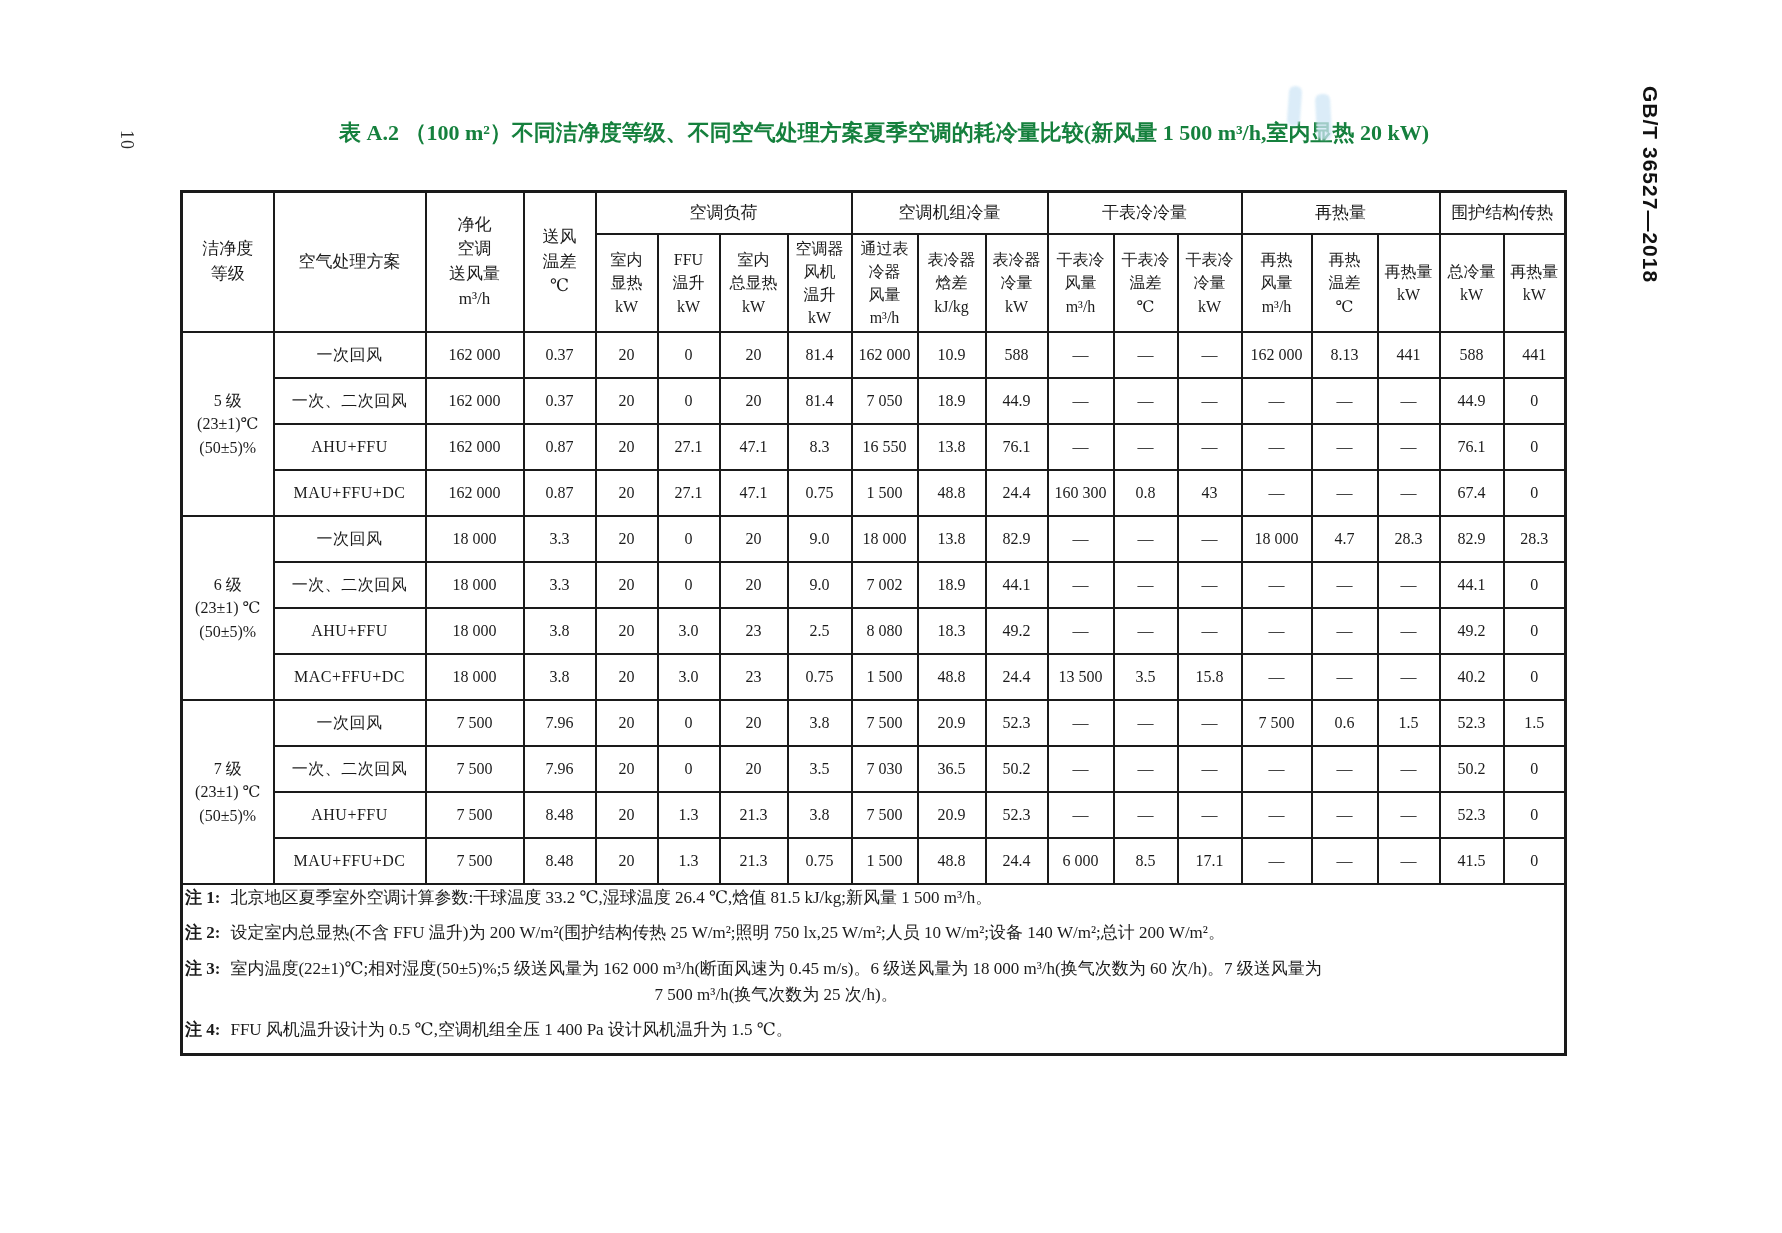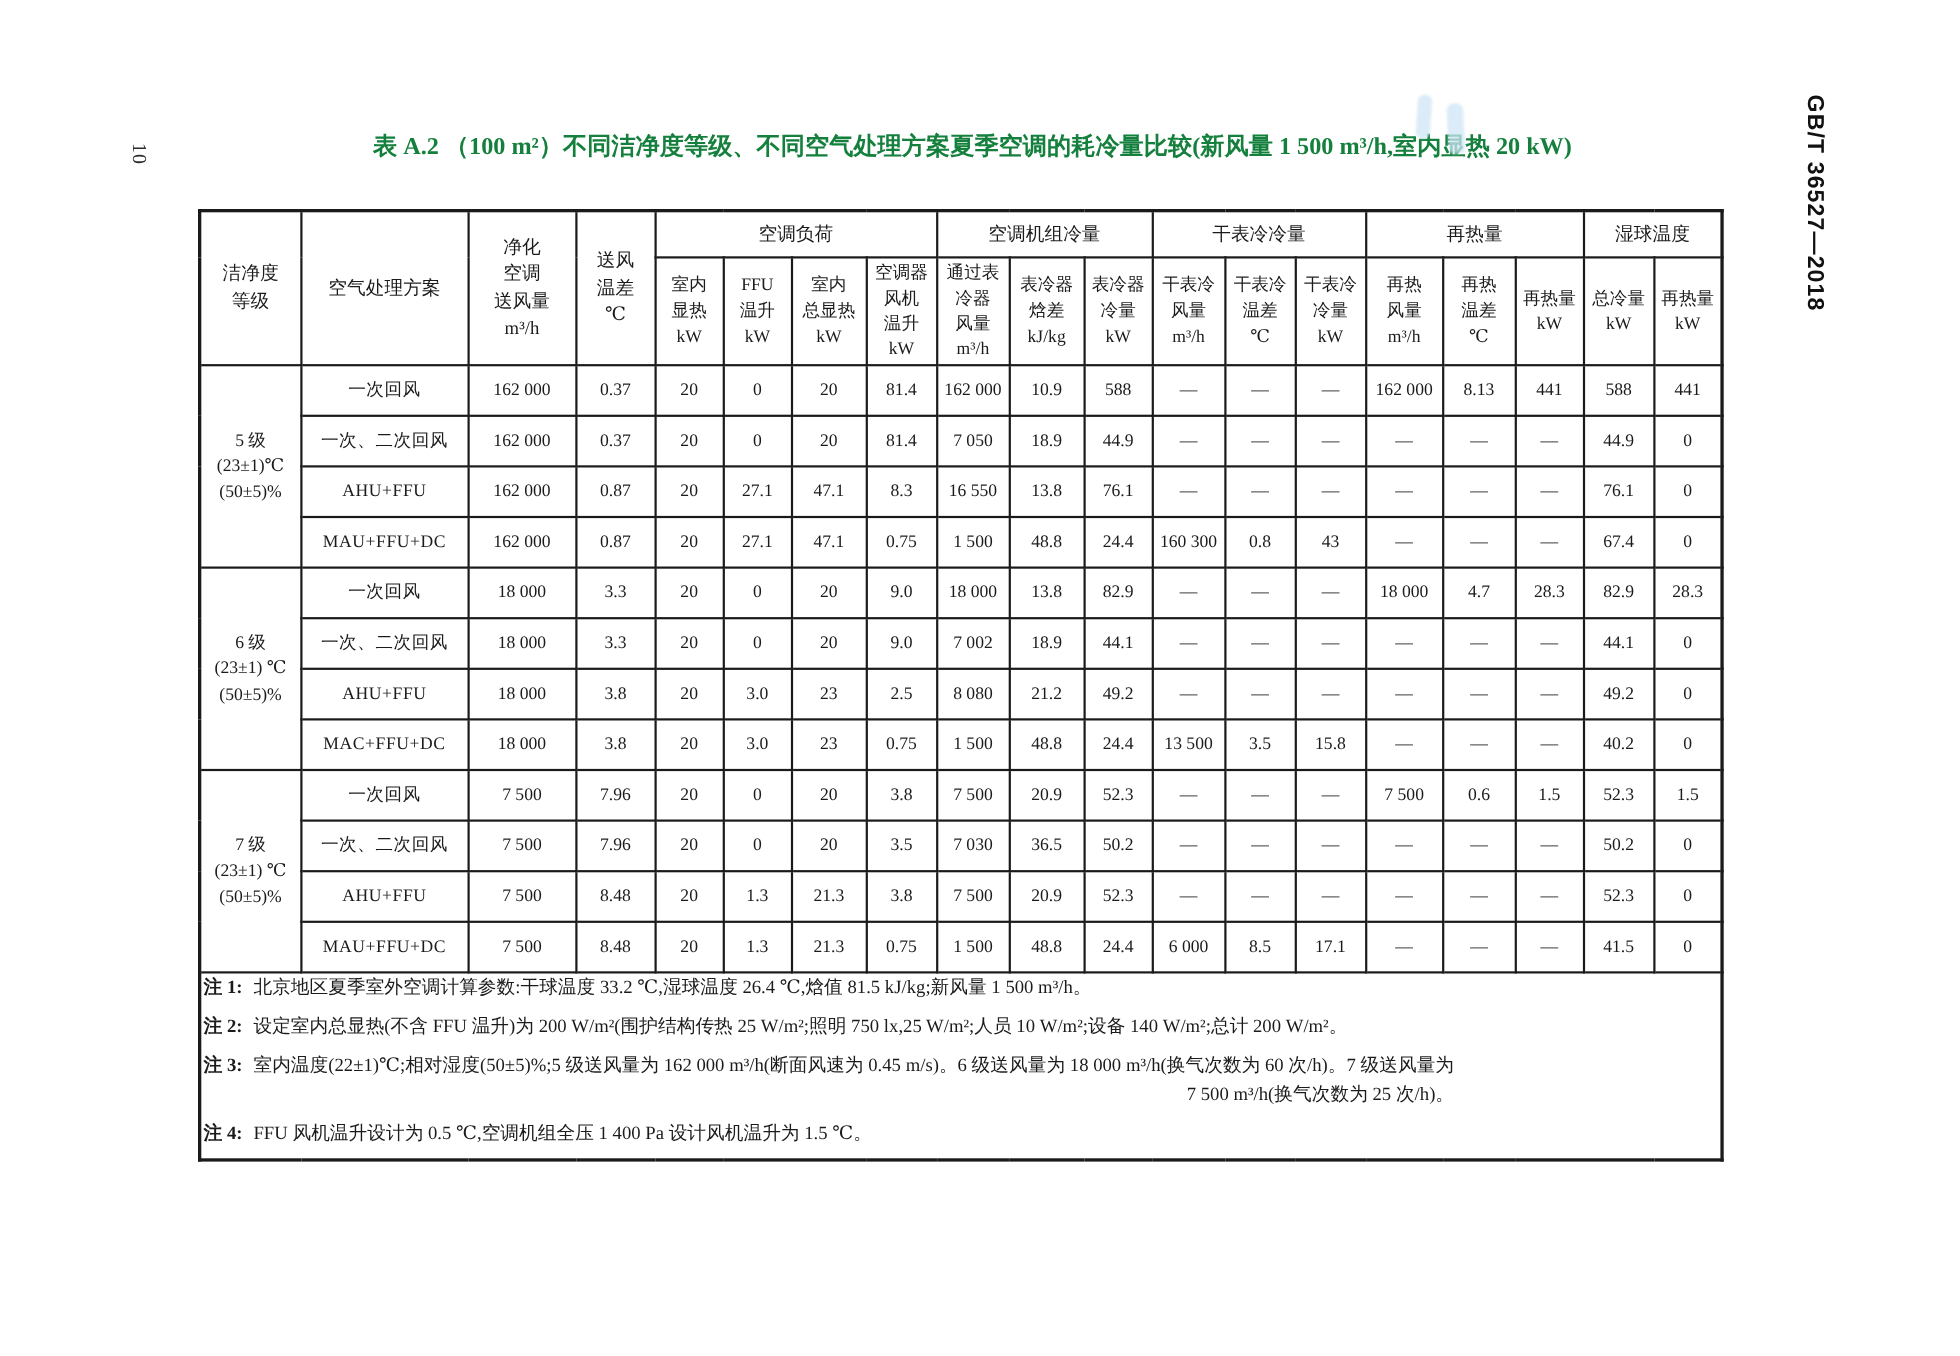--- a/index.html
+++ b/index.html
@@ -51,21 +51,21 @@
   tr.hdr-top th{height:40px;font-size:17px;}
   tr.hdr-sub th{height:96px;}
   tr.data-row td{height:44px;}
   td.level-cell{line-height:2.0;font-size:16px;}
   td.scheme-cell{font-size:17px;letter-spacing:.5px;}
   td.notes-cell{
     text-align:left;vertical-align:top;
     padding:20px 24px 14px 48px;
     height:152px;
   }
-  .note-item{display:flex;margin-bottom:9px;font-size:17px;line-height:1.55;text-align:right;}
+  .note-item{display:flex;margin-bottom:9px;font-size:17px;line-height:1.55;}
   .note-label{font-weight:bold;white-space:nowrap;margin-right:10px;}
   .note-text{white-space:pre-line;}
 </style>
 </head>
 <body>
 
 <div class="page">
   <div class="page-number">10</div>
   <div class="standard-code">GB/T 36527—2018</div>
   <div class="doc-title">表 A.2  （100 m²）不同洁净度等级、不同空气处理方案夏季空调的耗冷量比较(新风量 1 500 m³/h,室内显热 20 kW)</div>
@@ -102,21 +102,21 @@
 空调
 送风量
 m³/h</th>
           <th rowspan="2">送风
 温差
 ℃</th>
           <th colspan="4">空调负荷</th>
           <th colspan="3">空调机组冷量</th>
           <th colspan="3">干表冷冷量</th>
           <th colspan="3">再热量</th>
-          <th colspan="2">湿球温度</th>
+          <th colspan="2">围护结构传热</th>
         </tr>
         <tr class="hdr-sub">
           <th>室内
 显热
 kW</th>
           <th>FFU
 温升
 kW</th>
           <th>室内
 总显热
@@ -287,21 +287,21 @@
         </tr>
         <tr class="data-row">
           <td class="scheme-cell">AHU+FFU</td>
           <td>18 000</td>
           <td>3.8</td>
           <td>20</td>
           <td>3.0</td>
           <td>23</td>
           <td>2.5</td>
           <td>8 080</td>
-          <td>21.2</td>
+          <td>18.3</td>
           <td>49.2</td>
           <td>—</td>
           <td>—</td>
           <td>—</td>
           <td>—</td>
           <td>—</td>
           <td>—</td>
           <td>49.2</td>
           <td>0</td>
         </tr>

